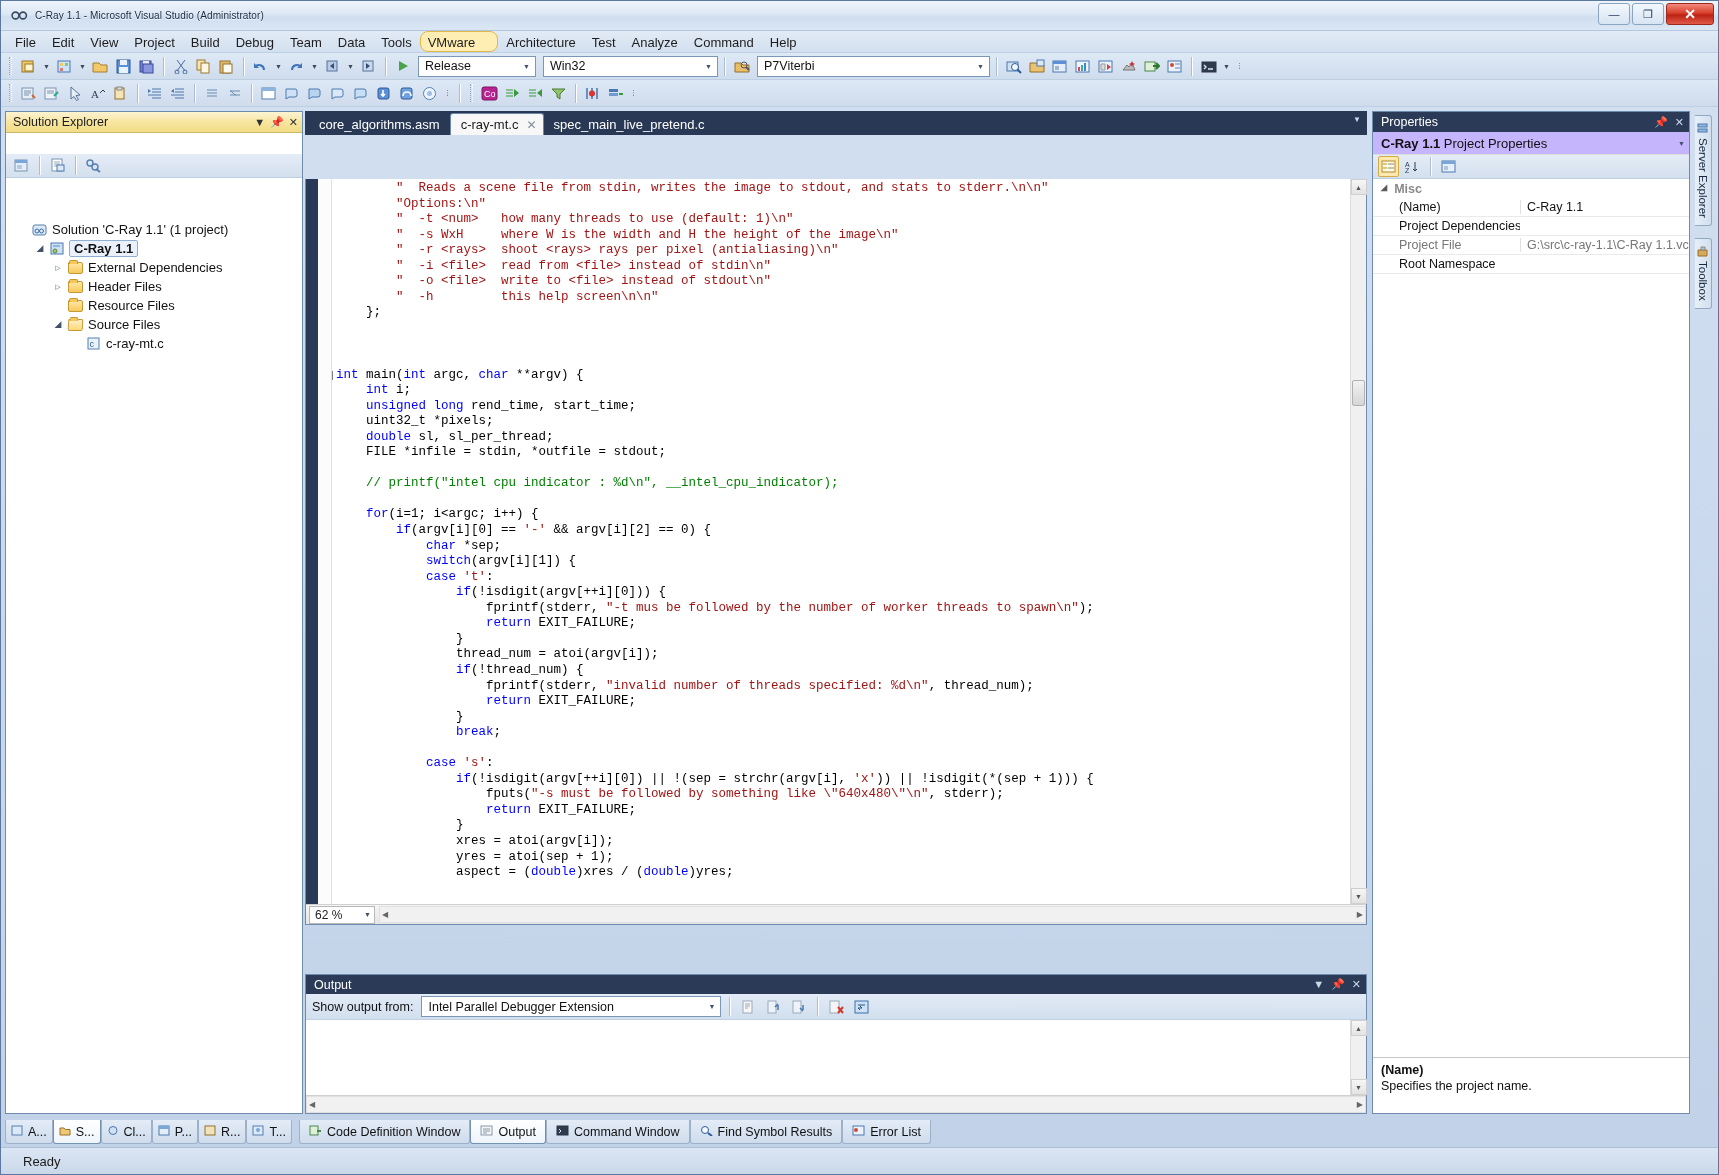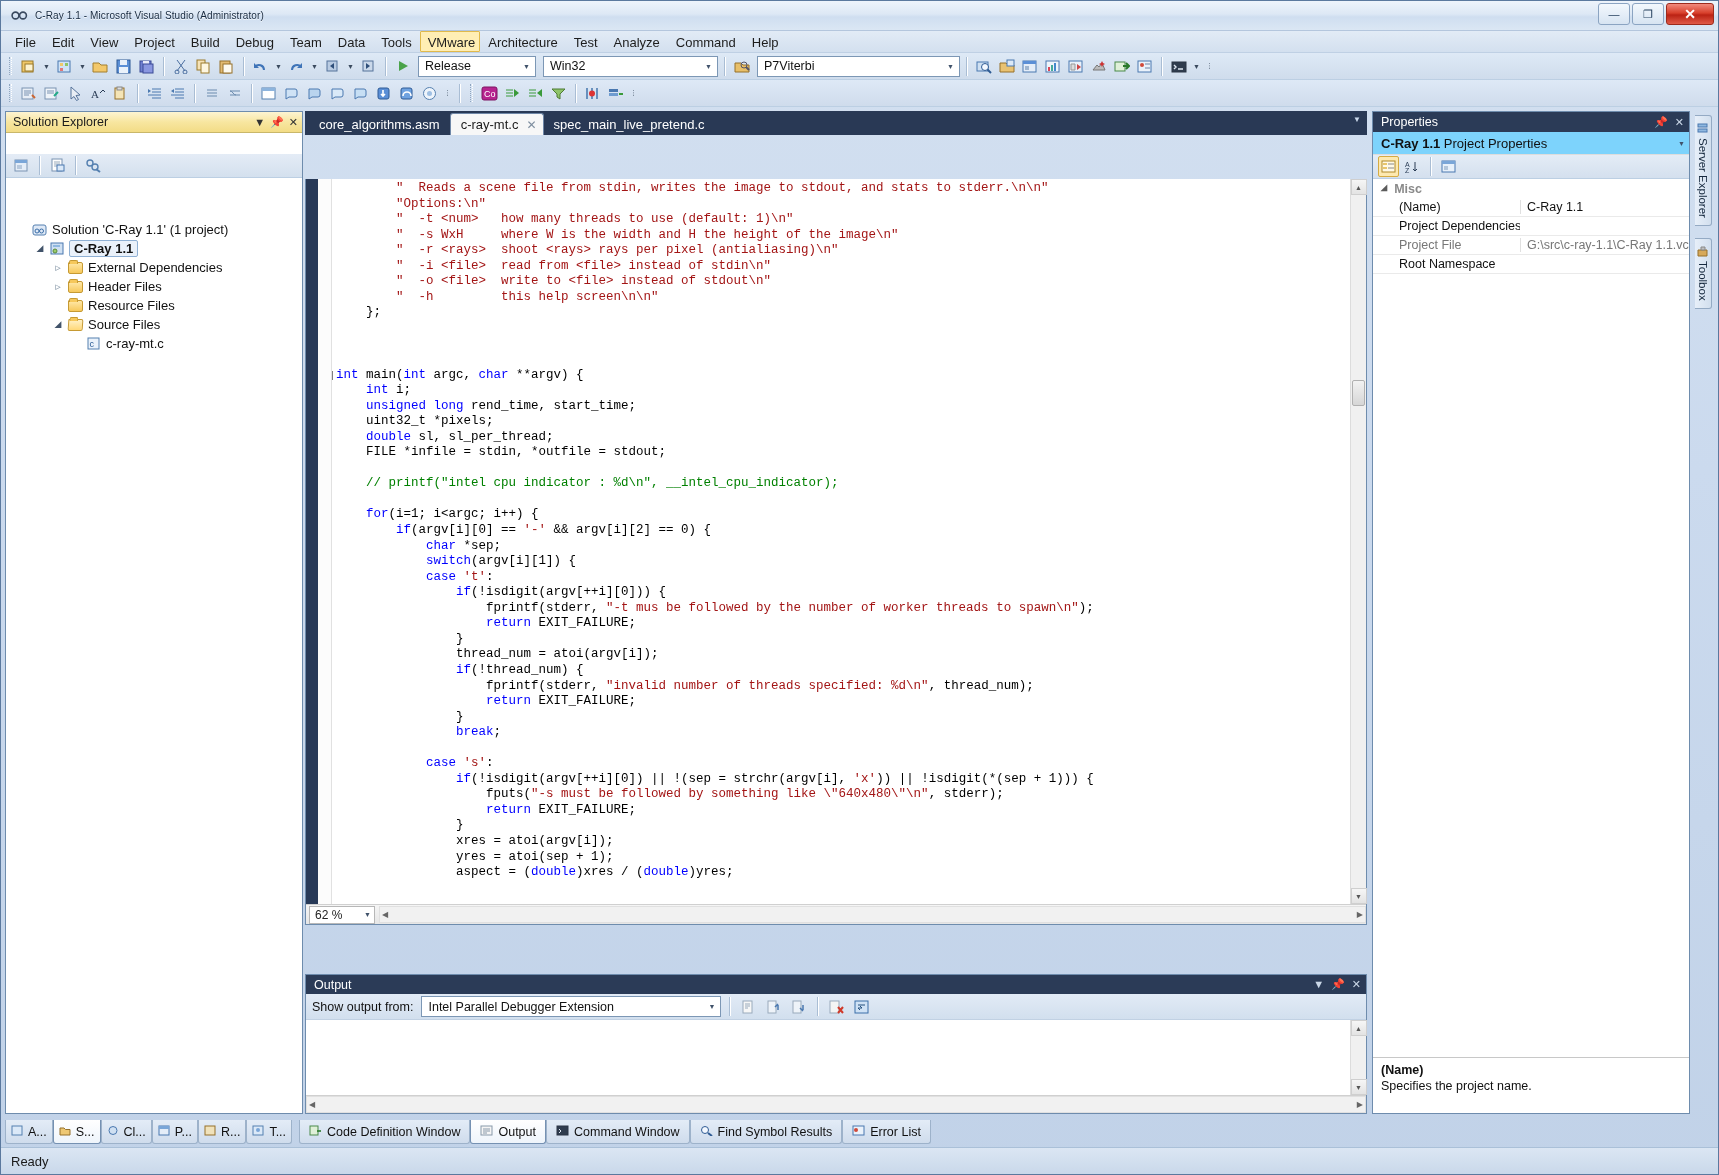--- a/index.html
+++ b/index.html
@@ -61,22 +61,22 @@
   }
   .menu-item {
     padding: 2px 8px 0 8px;
     font-size: 13px; color: #1d1d1d;
     display: flex; align-items: center;
     white-space: nowrap;
   }
   .menu-item.hl {
     background: #ffeeb4;
     border: 1px solid #e0b94b;
-    border-radius: 1px;
-    padding: 1px 4px 0 7px;
+    border-radius: 8px;
+    padding: 1px 22px 0 7px;
   }
 
   
   .toolbar {
     height: 27px;
     display: flex; align-items: center;
     background: linear-gradient(180deg,#dee9f6,#cfdcec);
     border-bottom: 1px solid #bccfe3;
     padding-left: 4px;
     gap: 2px;
@@ -298,21 +298,21 @@
   }
   .props-head {
     height: 20px; background: #2b3b57; color: #fff;
     display: flex; align-items: center; justify-content: space-between;
     padding: 0 5px 0 8px; font-size: 12.5px;
   }
   .props-head .ph-act { display: flex; gap: 7px; font-size: 11px; color: #cbd8e8; }
   .props-subtitle {
     height: 23px; display: flex; align-items: center;
     padding: 0 4px 0 8px; font-size: 13px; color: #111;
-    background: #7dd3fc; justify-content: space-between;
+    background: #c4b5fd; justify-content: space-between;
     border-bottom: 1px solid #ddd;
   }
   .props-toolbar {
     height: 24px; display: flex; align-items: center; gap: 3px;
     padding-left: 5px;
     background: linear-gradient(180deg,#e4ecf6,#d4e0ee);
     border-bottom: 1px solid #bccfe3;
   }
   .props-grid { flex: 1; background: #fff; font-size: 12.5px; overflow: hidden; }
   .prow { display: flex; height: 19px; align-items: center; border-bottom: 1px solid #eaeaea; }
@@ -364,21 +364,21 @@
   }
   .btab.narrow { padding: 0 5px; }
   .btab-gap { width: 7px; }
 
   .statusbar {
     position: absolute; left: 0; right: 0; bottom: 0;
     height: 27px;
     background: linear-gradient(180deg,#dbe6f3,#c9d8ea);
     border-top: 1px solid #aac0d8;
     display: flex; align-items: center;
-    padding-left: 10px; font-size: 13px; color: #1a1a1a;
+    padding-left: 22px; font-size: 13px; color: #1a1a1a;
   }
 </style>
 </head>
 <body>
 
 <div class="app">
 
   <div class="titlebar">
     <span class="tb-icon">
       <svg width="17" height="11" viewBox="0 0 17 11">
@@ -514,21 +514,21 @@
       <span class="cb-arrow">▼</span>
     </div>
     <div class="tb-sep"></div>
     <div class="ic">
       <svg width="16" height="15">
           <path d="M1 4h6l2 2h6v7H1z" fill="#e8bf68" stroke="#96712a"></path>
           <circle cx="10" cy="6" r="3" fill="none" stroke="#556"></circle>
           <path d="M12 8l3 3" stroke="#556" stroke-width="2"></path>
         </svg>
     </div>
-    <div class="combo" style="width:203px; margin-left:3px;">
+    <div class="combo" style="width:233px; margin-left:3px;">
       <span>P7Viterbi</span>
       <span class="cb-arrow">▼</span>
     </div>
     <div class="tb-sep"></div>
     <div class="ic">
       <svg width="16" height="15">
           <rect x="1" y="3" width="11" height="9" fill="#cfe0f2" stroke="#4a78b0"></rect>
           <circle cx="9" cy="8" r="3.5" fill="#f3f8ff" stroke="#2e5b94"></circle>
           <path d="M11.5 10.5L15 14" stroke="#2e5b94" stroke-width="2"></path>
         </svg>

